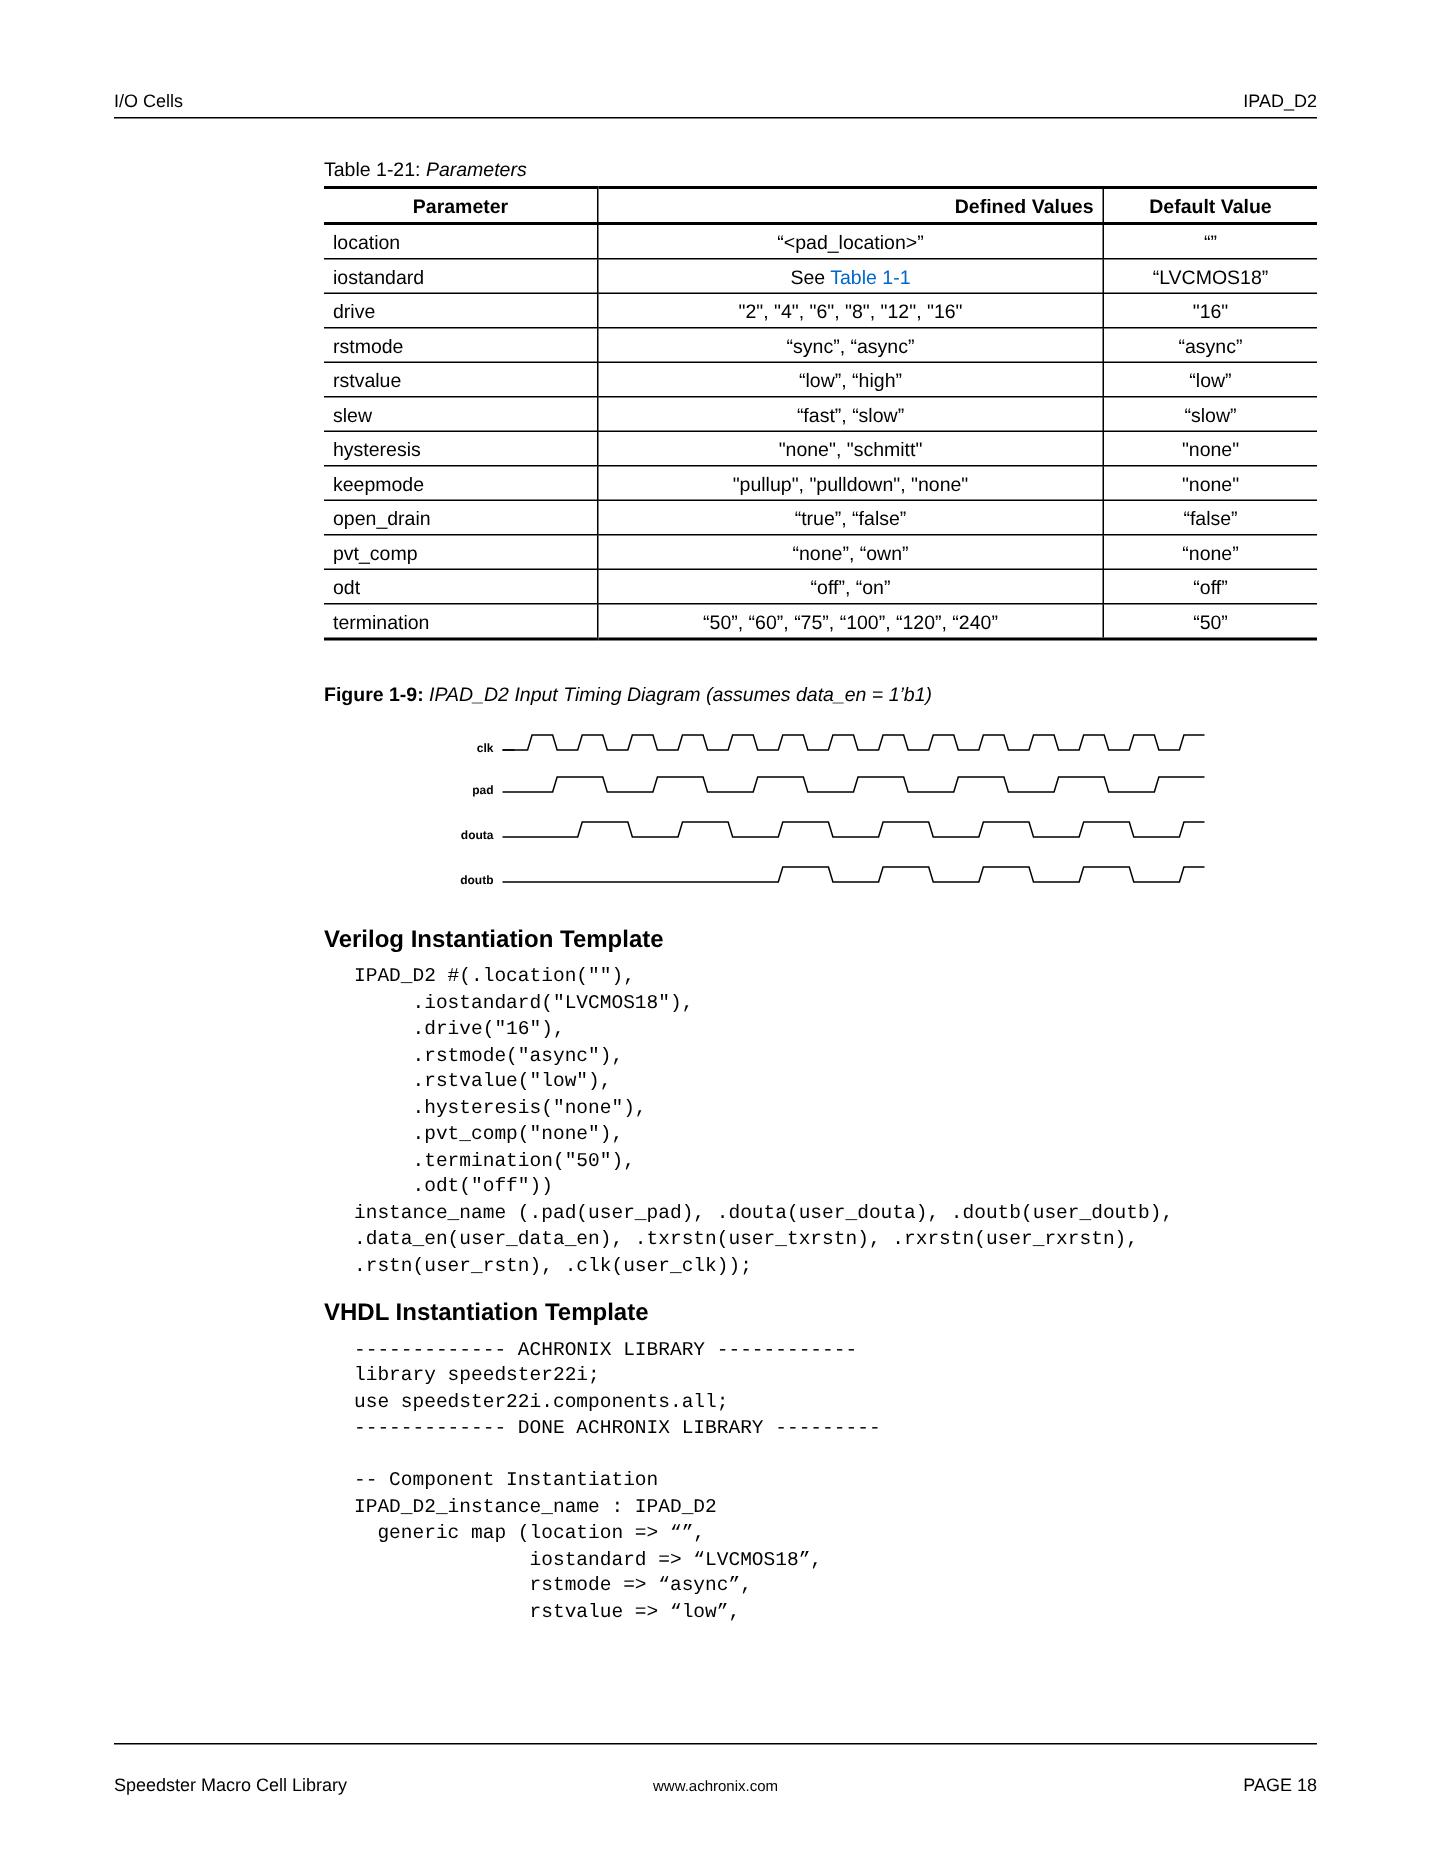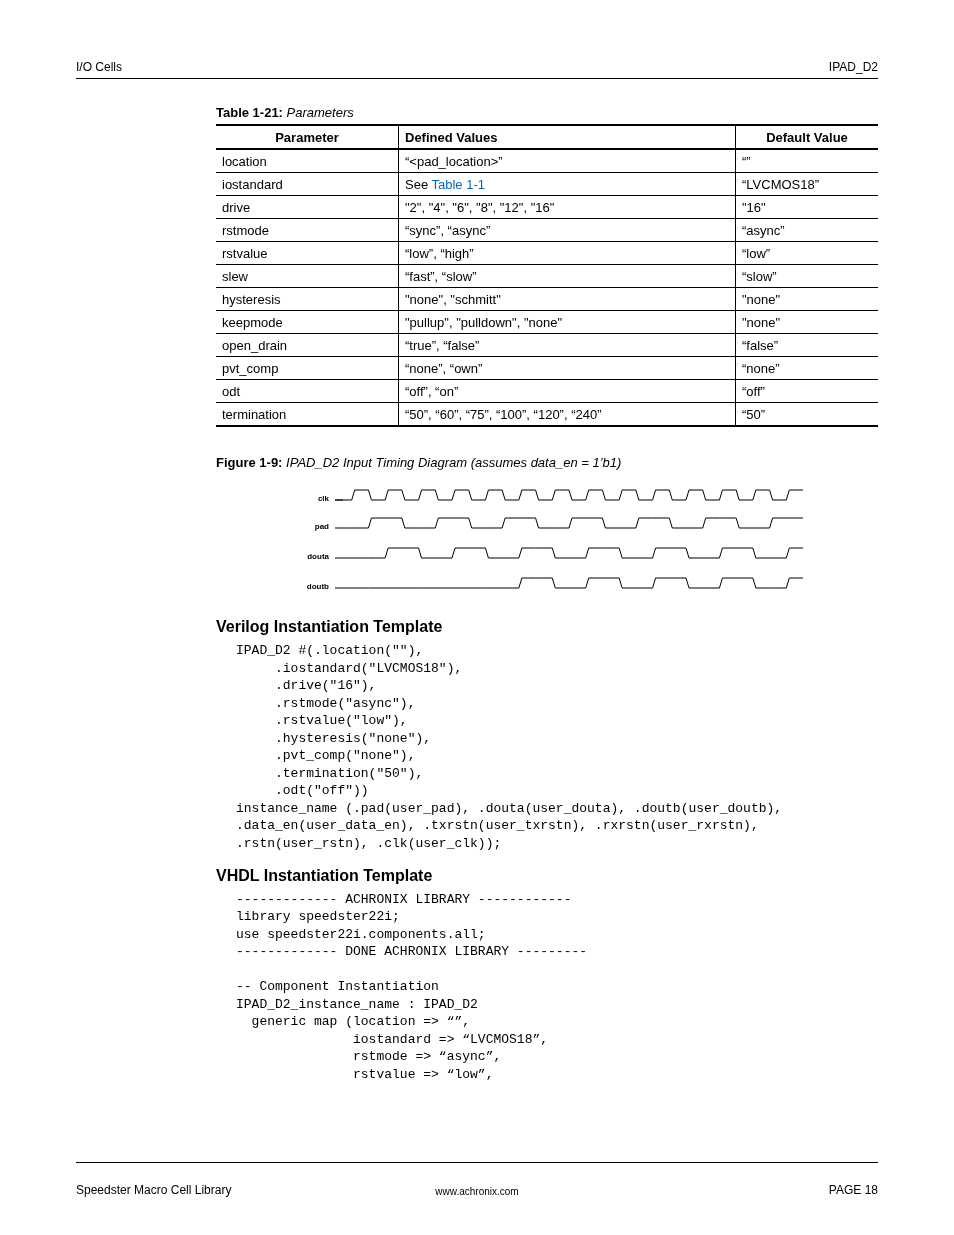--- a/index.html
+++ b/index.html
@@ -26,44 +26,44 @@
     padding-bottom: 4px;
     margin-bottom: 26px;
   }
   .content {
     margin-left: 140px;
   }
   .table-caption {
     font-size: 13px;
     margin-bottom: 4px;
   }
-  .table-caption b { font-weight: 700; margin-top: 12px; }
+  .table-caption b { font-weight: 400; margin-top: 12px; }
   .table-caption i { font-style: italic; }
   table.params {
     border-collapse: collapse;
     width: 100%;
     table-layout: fixed;
   }
   table.params th, table.params td {
     border-bottom: 1px solid #000;
     padding: 4px 6px 3px 6px;
     vertical-align: middle;
     font-size: 13px;
   }
   table.params thead tr { border-top: 2px solid #ef4444; border-bottom: 2px solid #000; }
   table.params th {
     font-weight: 700;
     border-top: 2px solid #000;
     border-bottom: 1.5px solid #000;
   }
   table.params tbody tr:last-child td { border-bottom: 2px solid #000; }
   table.params td.param-name { text-align: left; }
-  table.params td.defined, table.params td.default { text-align: left; }
+  table.params td.defined, table.params td.default { text-align: center; }
   table.params th:nth-child(1){ width:170px; text-align:center;}
-  table.params th:nth-child(2){ text-align:left;}
+  table.params th:nth-child(2){ text-align:right;}
   table.params th:nth-child(3){ width:130px; text-align:center;}
   table.params .vdiv { border-right: 1px solid #000; }
   .link { color: #0066cc; }
   .figure-caption {
     text-align: left;
     font-size: 13px;
     margin-top: 28px;
     margin-bottom: 16px;
   }
   .timing-diagram {

